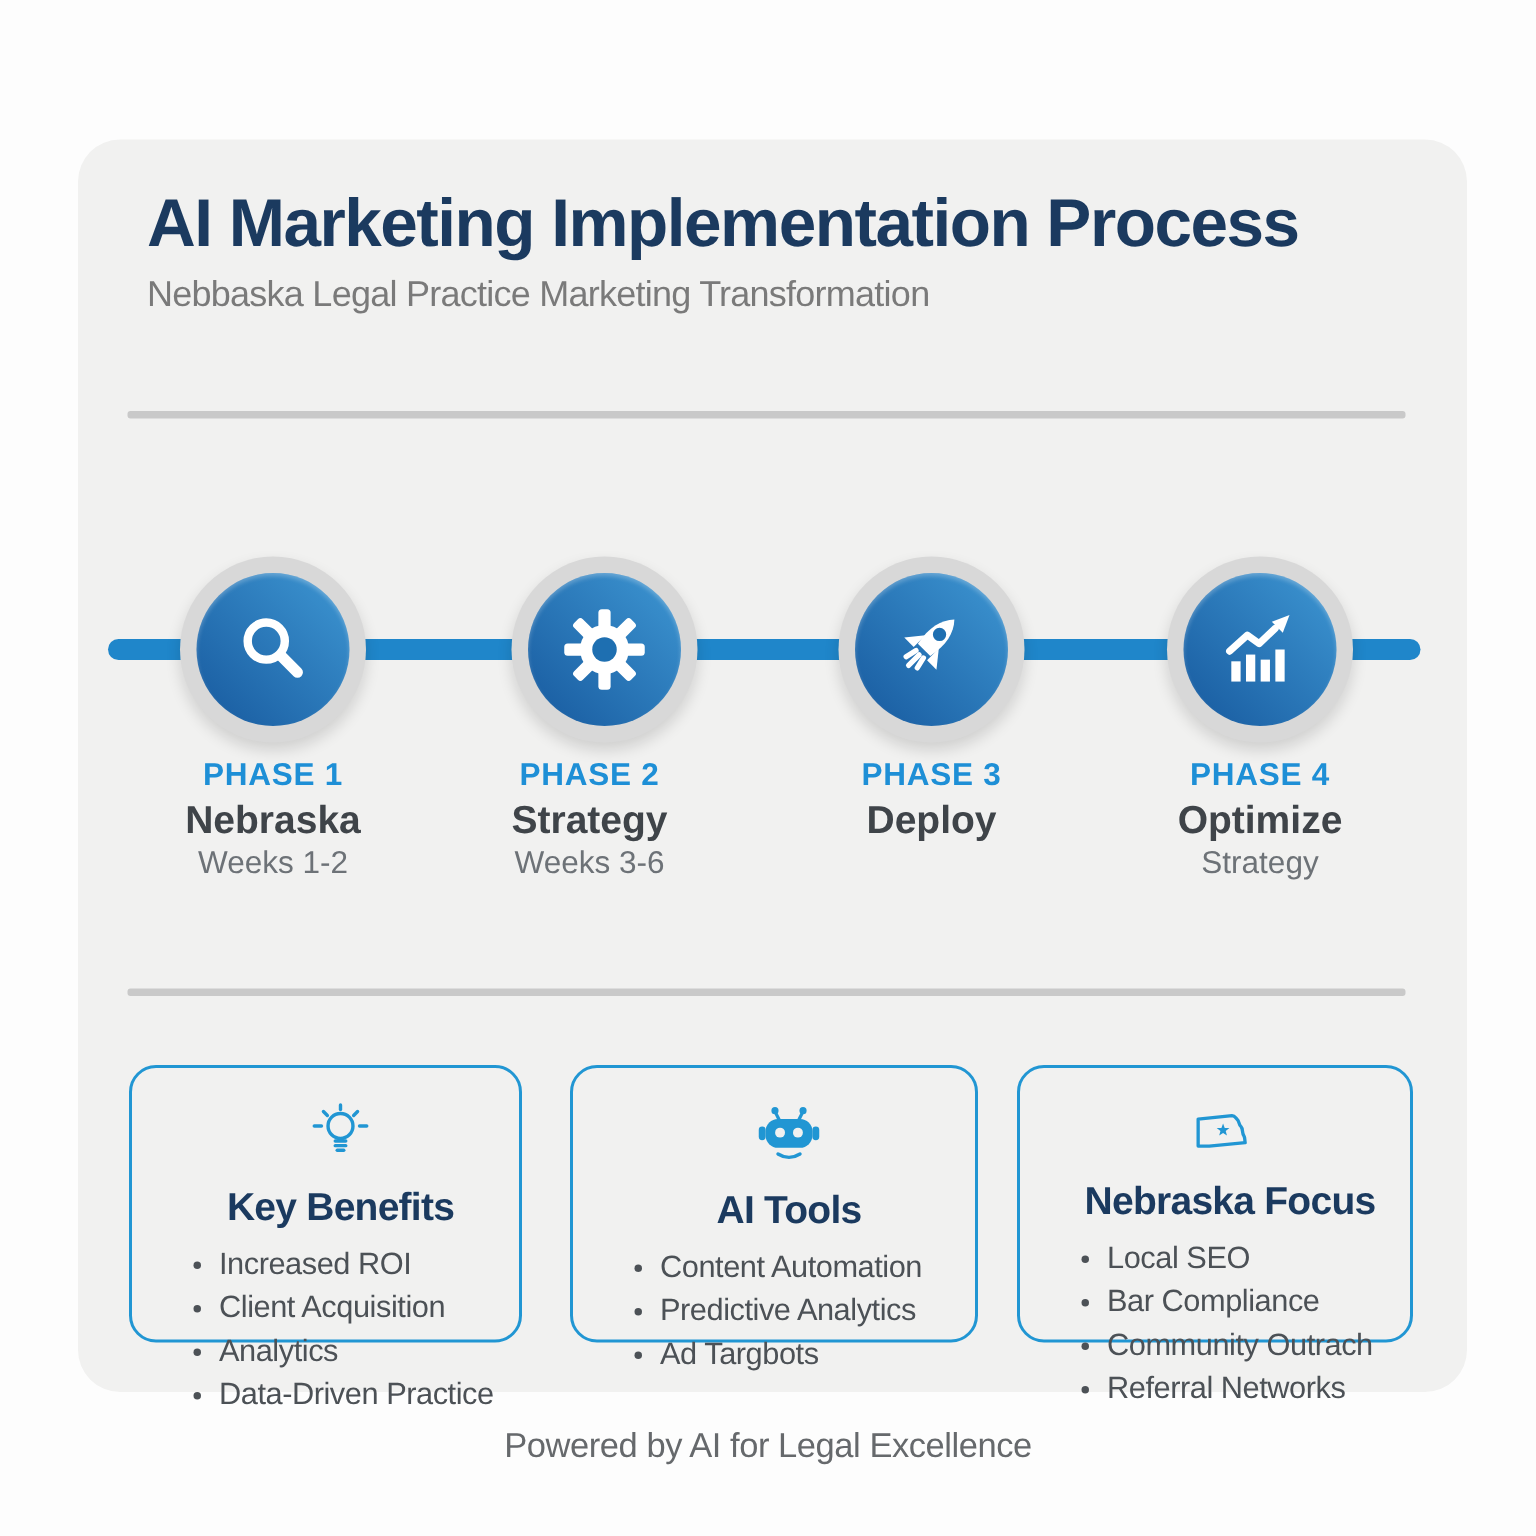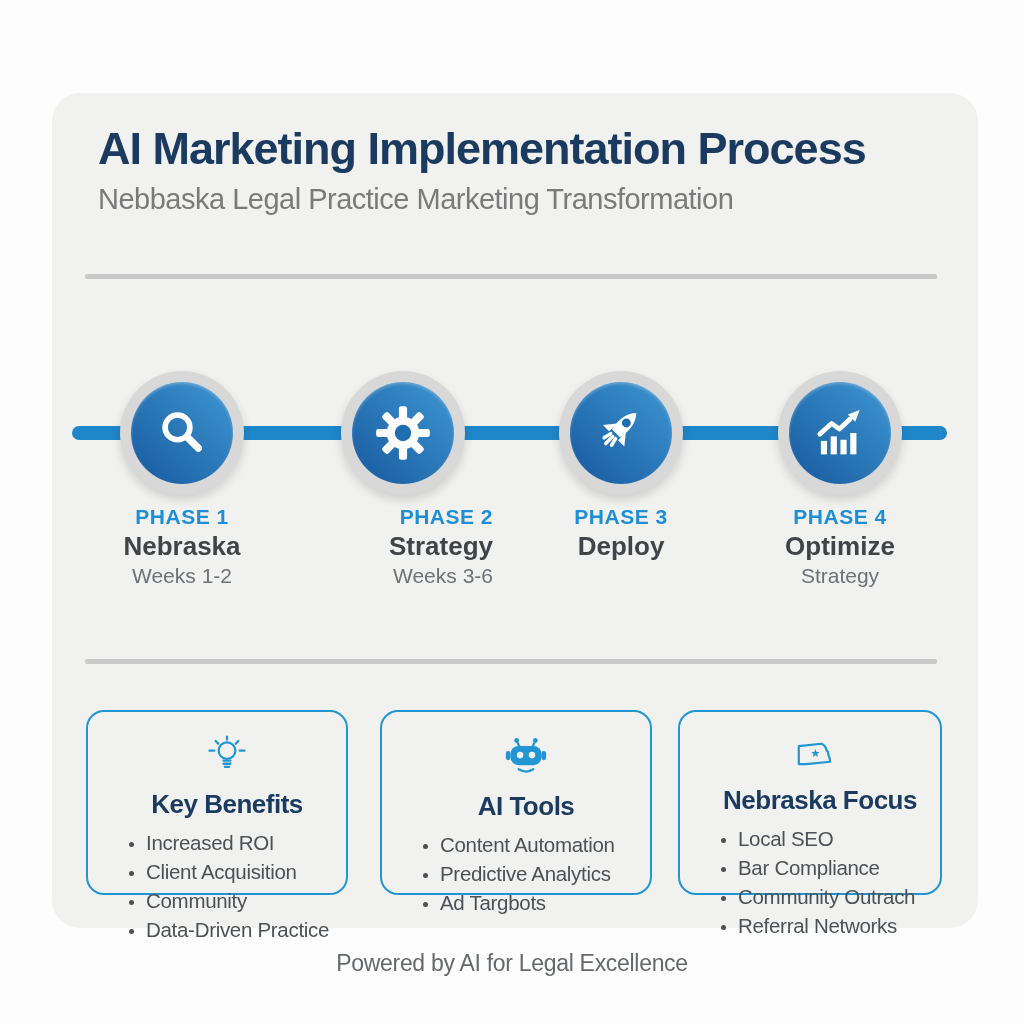--- a/index.html
+++ b/index.html
@@ -17,21 +17,21 @@
     background:var(--panel-bg);border-radius:28px;
   }
 
   
   .header{position:absolute;left:46px;top:30px;width:840px;}
   .title{
     font-size:45px;font-weight:bold;letter-spacing:-1px;
     color:var(--dark-navy);line-height:1.15;
   }
   .subtitle{
-    font-size:29px;color:var(--text-subtitle);margin-top:8px;letter-spacing:-0.5px;
+    font-size:24px;color:var(--text-subtitle);margin-top:8px;letter-spacing:-0.5px;
   }
 
   .divider{
     position:absolute;left:33px;width:852px;height:5px;
     background:var(--divider);border-radius:2px;
   }
   .divider.d1{top:181px;}
   .divider.d2{top:566px;}
 
   
@@ -134,21 +134,21 @@
             <rect x="20.5" y="1" width="7" height="12" rx="2" transform="rotate(180 24 24)"></rect>
             <rect x="20.5" y="1" width="7" height="12" rx="2" transform="rotate(225 24 24)"></rect>
             <rect x="20.5" y="1" width="7" height="12" rx="2" transform="rotate(270 24 24)"></rect>
             <rect x="20.5" y="1" width="7" height="12" rx="2" transform="rotate(315 24 24)"></rect>
             <circle cx="24" cy="24" r="14"></circle>
           </g>
           <circle cx="24" cy="24" r="7" style="fill:var(--circle-icon-hole)"></circle>
         </svg>
       </div>
     </div>
-    <div class="phase-text" style="left:261px;text-align:right;">
+    <div class="phase-text" style="left:251px;">
       <div class="phase-label">PHASE 2</div>
       <div class="phase-name">Strategy</div>
       <div class="phase-duration">Weeks 3-6</div>
     </div>
 
     <div class="phase-circle-outer" style="left:507px;">
       <div class="phase-circle-inner">
         <svg width="56" height="56" viewBox="0 0 48 48">
           <g transform="rotate(45 24 20)">
             <path d="M24 1.5 C29.2 7 31.2 15 29 26 L19 26 C16.8 15 18.8 7 24 1.5 Z" fill="#fff"></path>
@@ -200,21 +200,21 @@
           <line x1="11" y1="8" x2="14" y2="11" stroke-width="2.6"></line>
           <line x1="37" y1="8" x2="34" y2="11" stroke-width="2.6"></line>
           <line x1="4" y1="19" x2="9.5" y2="19" stroke-width="2.6"></line>
           <line x1="38.5" y1="19" x2="44" y2="19" stroke-width="2.6"></line>
         </svg>
         <span class="card-title">Key Benefits</span>
       </div>
       <ul class="card-list">
         <li>Increased ROI</li>
         <li>Client Acquisition</li>
-        <li>Community</li>
+        <li>Analytics</li>
         <li>Data-Driven Practice</li>
       </ul>
     </div>
 
     <div class="card c2">
       <div class="card-head">
         <svg width="44" height="44" viewBox="0 0 48 48" style="fill:var(--card-border);stroke:var(--card-border)">
           <line x1="14.5" y1="9" x2="17" y2="14" stroke-width="2.4" stroke-linecap="round"></line>
           <circle cx="13.8" cy="7" r="2.6" stroke="none"></circle>
           <line x1="33.5" y1="9" x2="31" y2="14" stroke-width="2.4" stroke-linecap="round"></line>

